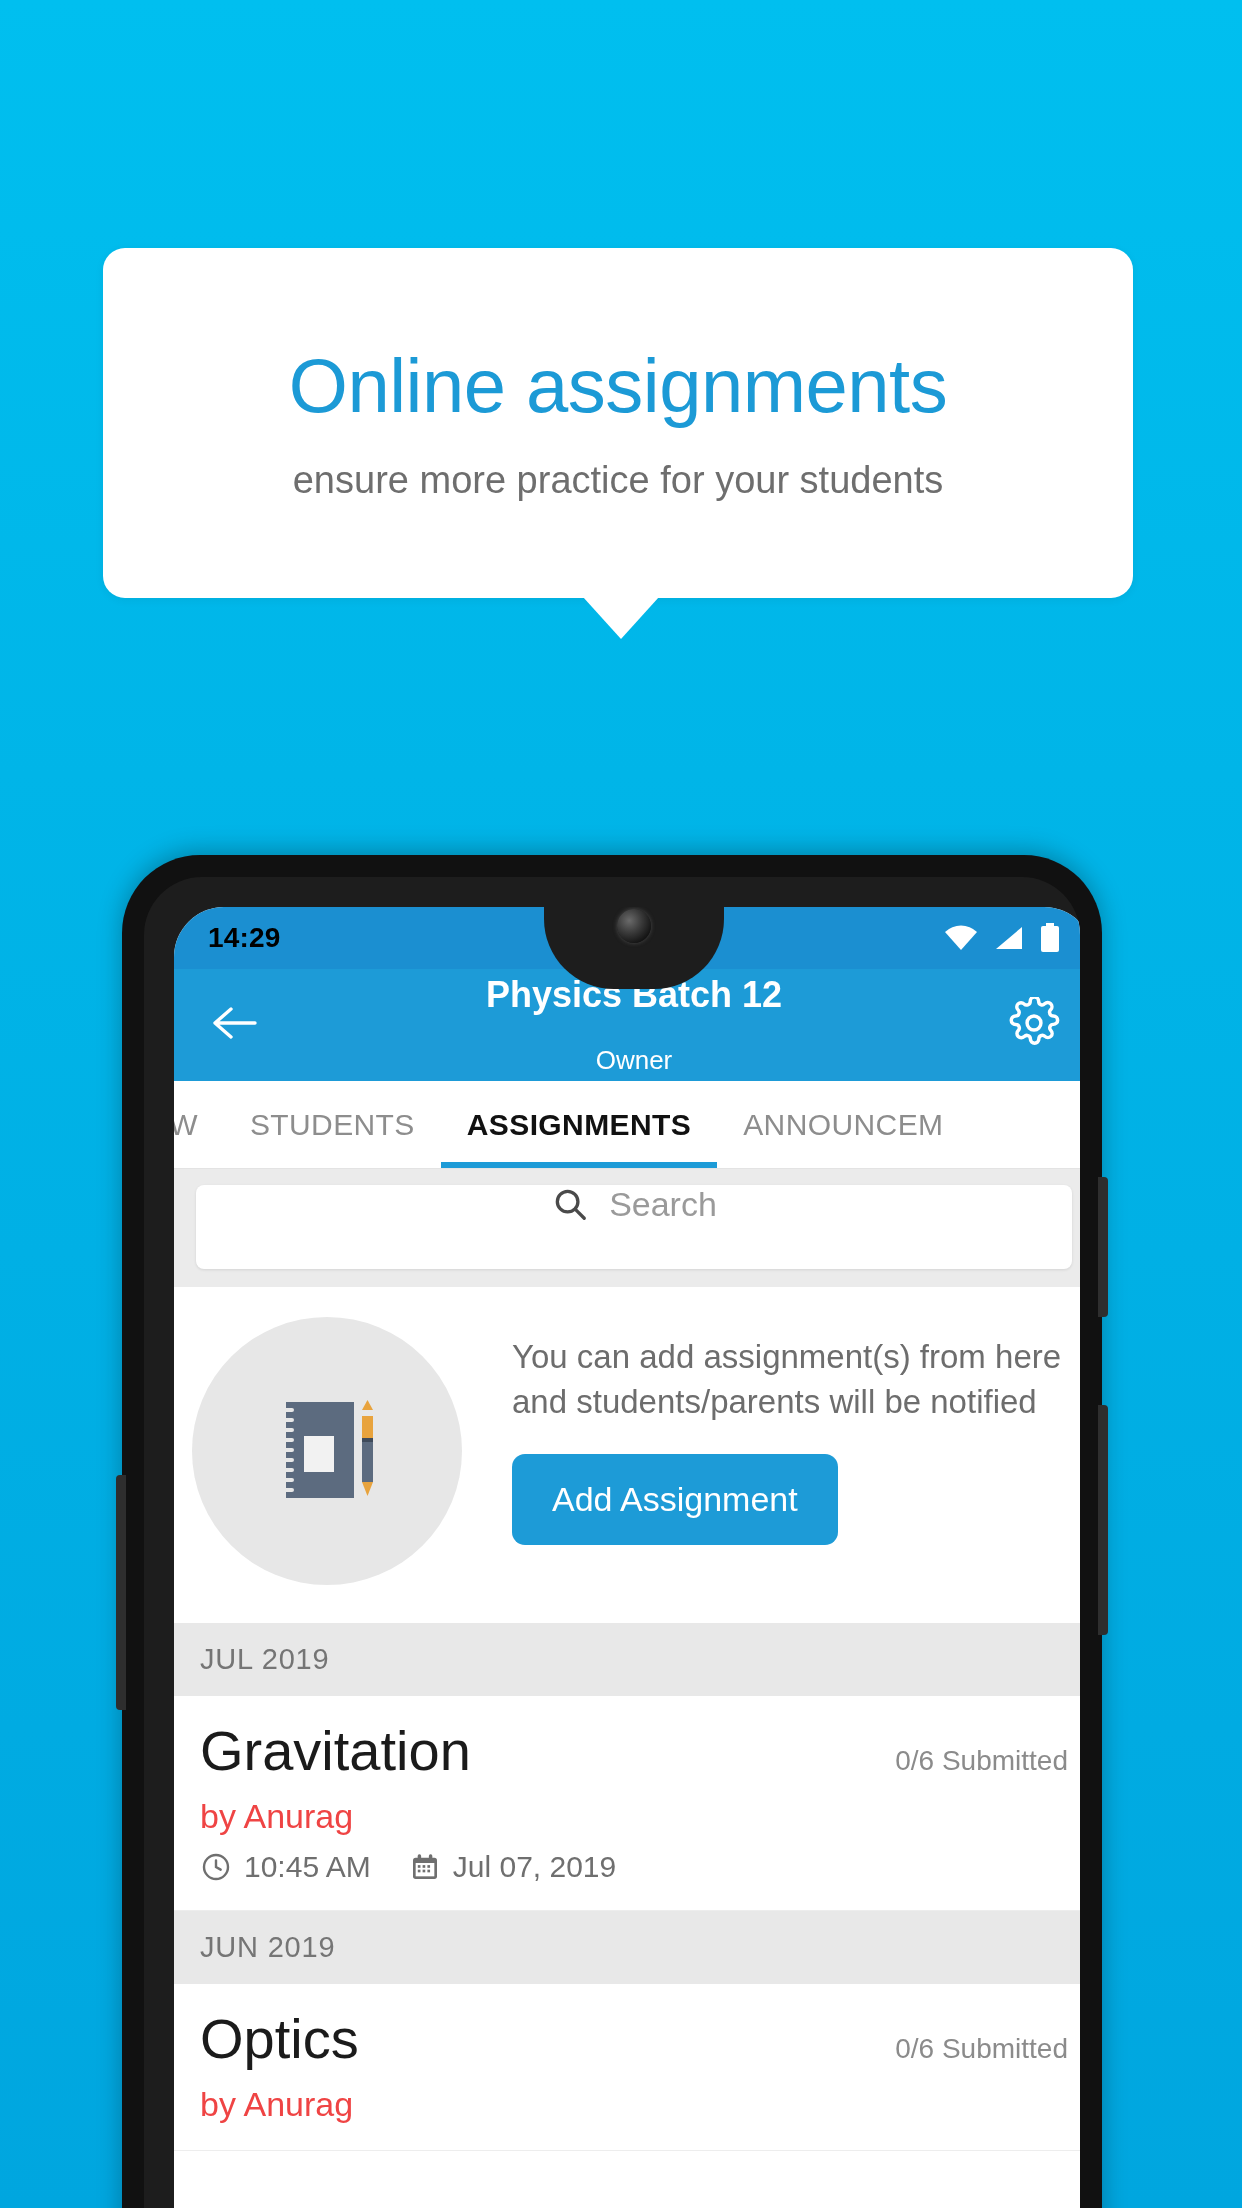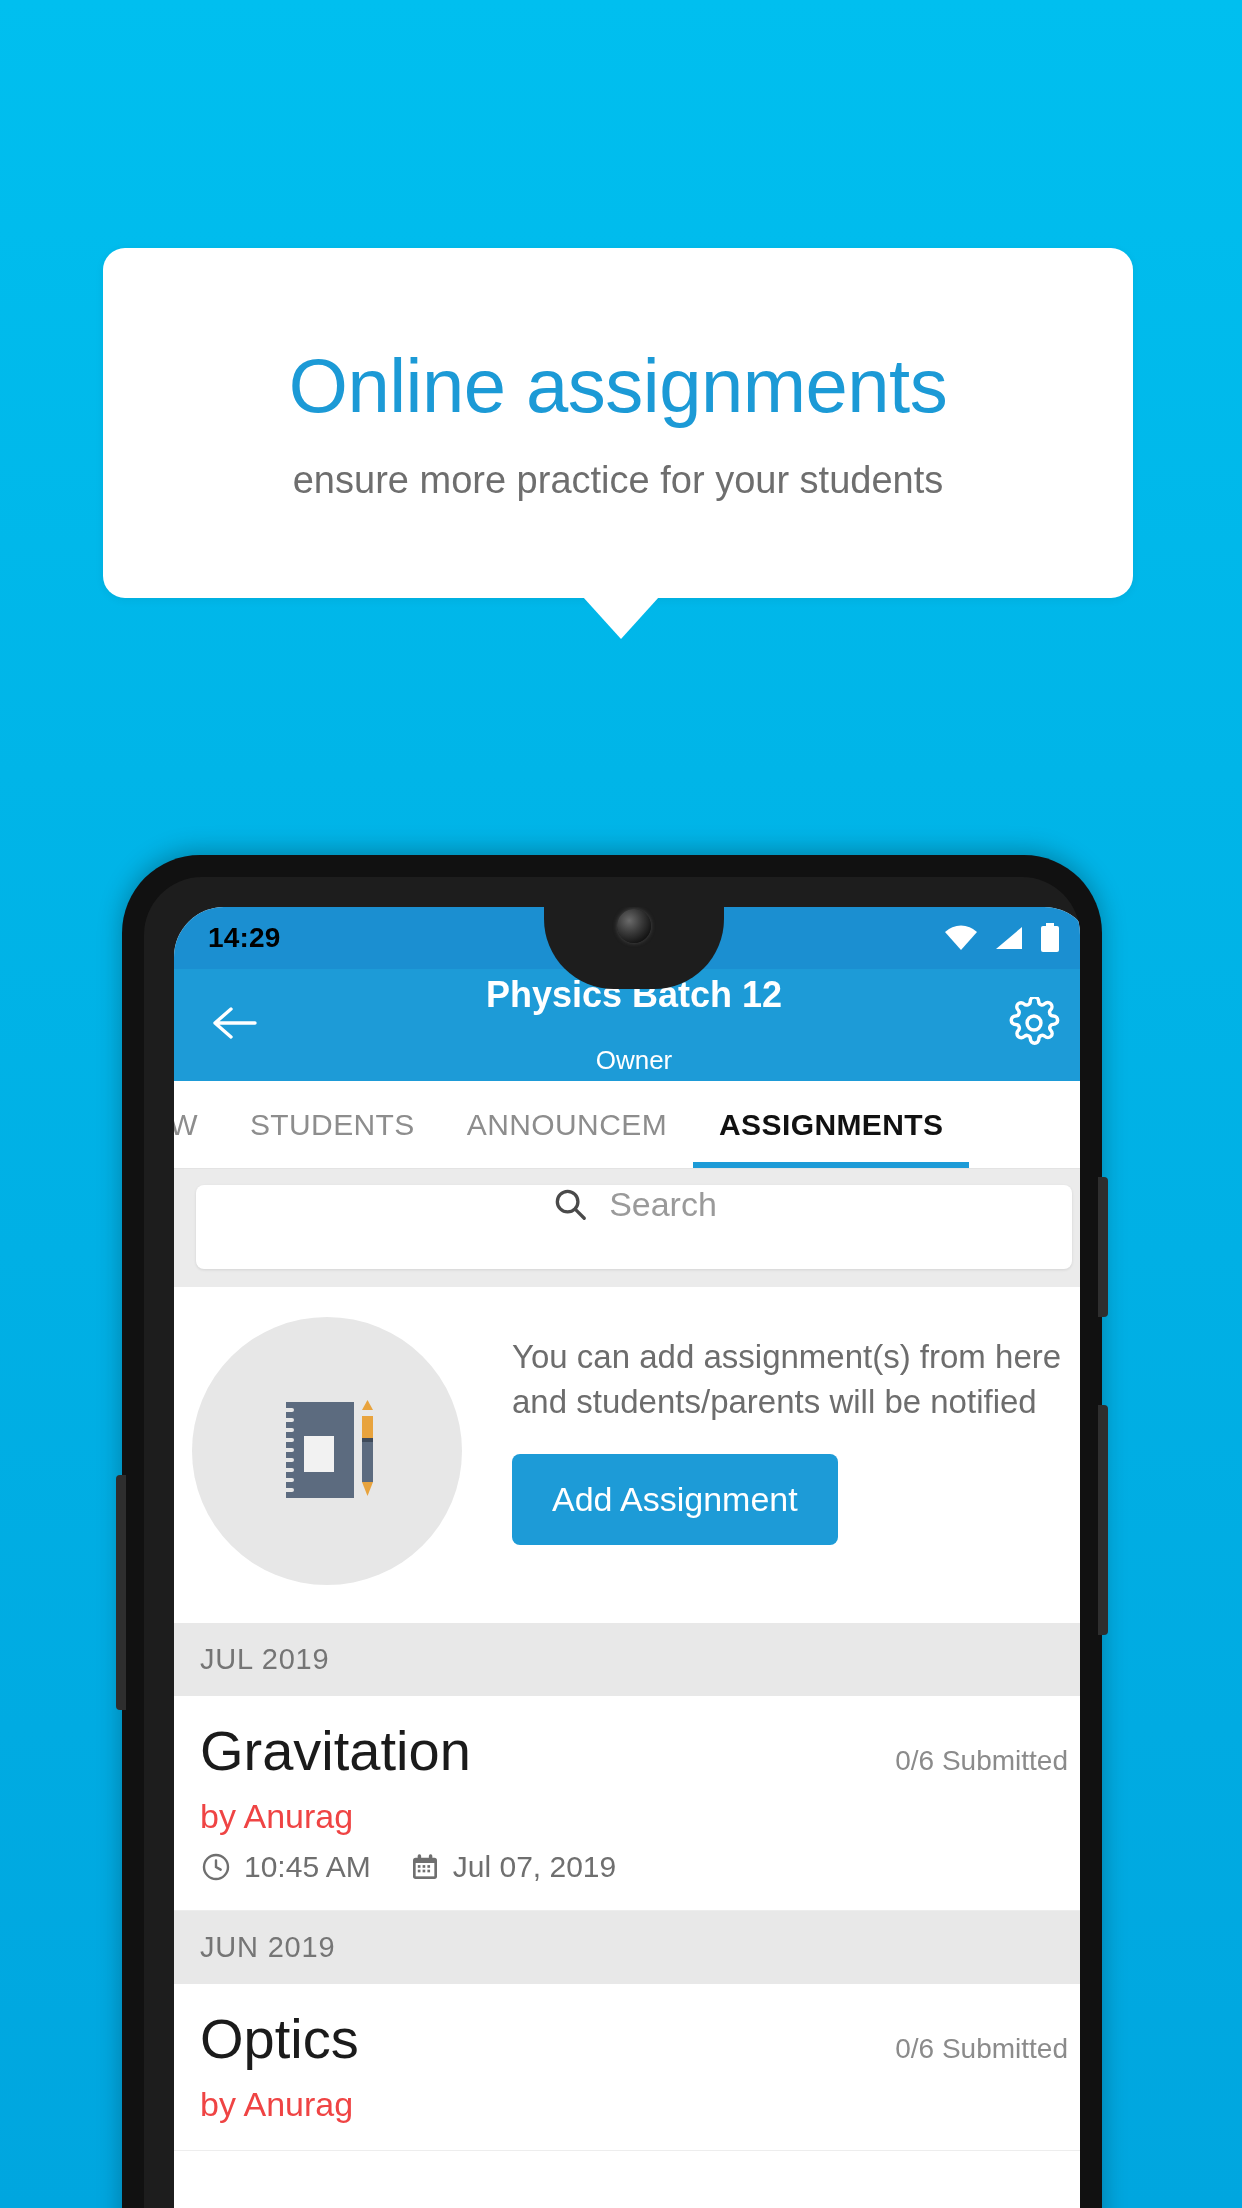--- a/index.html
+++ b/index.html
@@ -222,21 +222,21 @@
   }
   .add-btn{
     margin-top:30px;
     align-self:flex-start;
     background:#1D9BD7;
     color:#ffffff;
     font-size:34px;
     font-weight:400;
     padding:26px 40px;
     border:none;
-    border-radius:8px;
+    border-radius:13px;
     font-family:"Liberation Sans", sans-serif;
     cursor:pointer;
   }
 
   
   .month-header{
     background:#E8E8E8;
     padding:20px 26px;
     font-size:29px;
     color:#757575;
@@ -339,22 +339,22 @@
               <circle cx="12" cy="12" r="3.2"></circle>
               <path d="M19.4 13.6a1.6 1.6 0 0 0 .33 1.76l.06.06a1.95 1.95 0 1 1-2.76 2.76l-.06-.06a1.6 1.6 0 0 0-1.76-.33 1.6 1.6 0 0 0-.97 1.47v.17a1.95 1.95 0 1 1-3.9 0v-.09a1.6 1.6 0 0 0-1.05-1.47 1.6 1.6 0 0 0-1.76.33l-.06.06a1.95 1.95 0 1 1-2.76-2.76l.06-.06a1.6 1.6 0 0 0 .33-1.76 1.6 1.6 0 0 0-1.47-.97h-.17a1.95 1.95 0 1 1 0-3.9h.09a1.6 1.6 0 0 0 1.47-1.05 1.6 1.6 0 0 0-.33-1.76l-.06-.06a1.95 1.95 0 1 1 2.76-2.76l.06.06a1.6 1.6 0 0 0 1.76.33h.08a1.6 1.6 0 0 0 .97-1.47v-.17a1.95 1.95 0 1 1 3.9 0v.09a1.6 1.6 0 0 0 .97 1.47 1.6 1.6 0 0 0 1.76-.33l.06-.06a1.95 1.95 0 1 1 2.76 2.76l-.06.06a1.6 1.6 0 0 0-.33 1.76v.08a1.6 1.6 0 0 0 1.47.97h.17a1.95 1.95 0 1 1 0 3.9h-.09a1.6 1.6 0 0 0-1.47.97z"></path>
             </svg>
           </span>
         </div>
       </div>
 
       <div class="tabbar">
         <div class="tab first">IEW</div>
         <div class="tab">STUDENTS</div>
+        <div class="tab active">ASSIGNMENTS</div>
         <div class="tab">ANNOUNCEM</div>
-        <div class="tab active">ASSIGNMENTS</div>
       </div>
 
       <div class="search-wrap">
         <div class="search-box">
           <span>
             <svg width="38" height="38" viewBox="0 0 24 24" fill="none" stroke="#4a4a4a" stroke-width="2.1" stroke-linecap="round">
               <circle cx="10.5" cy="10.5" r="6.5"></circle>
               <path d="M15.4 15.4 L21 21"></path>
             </svg>
           </span>

